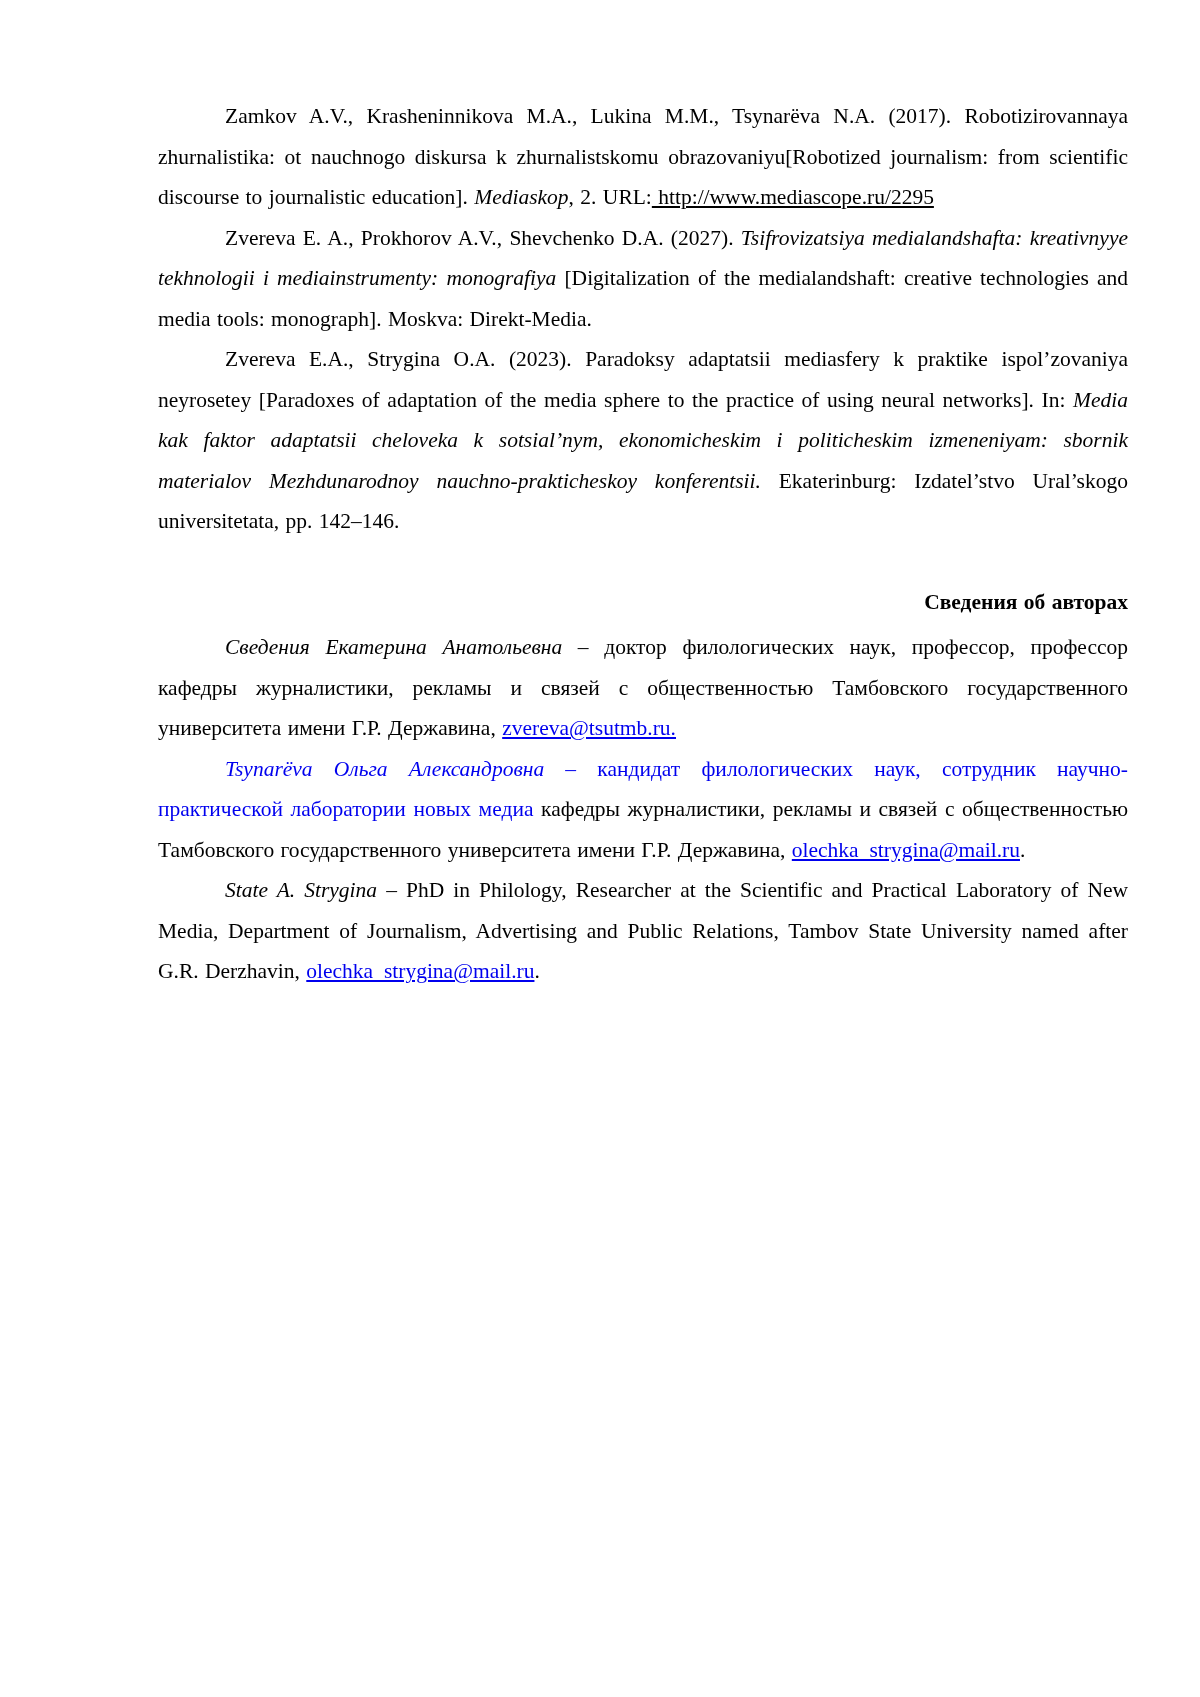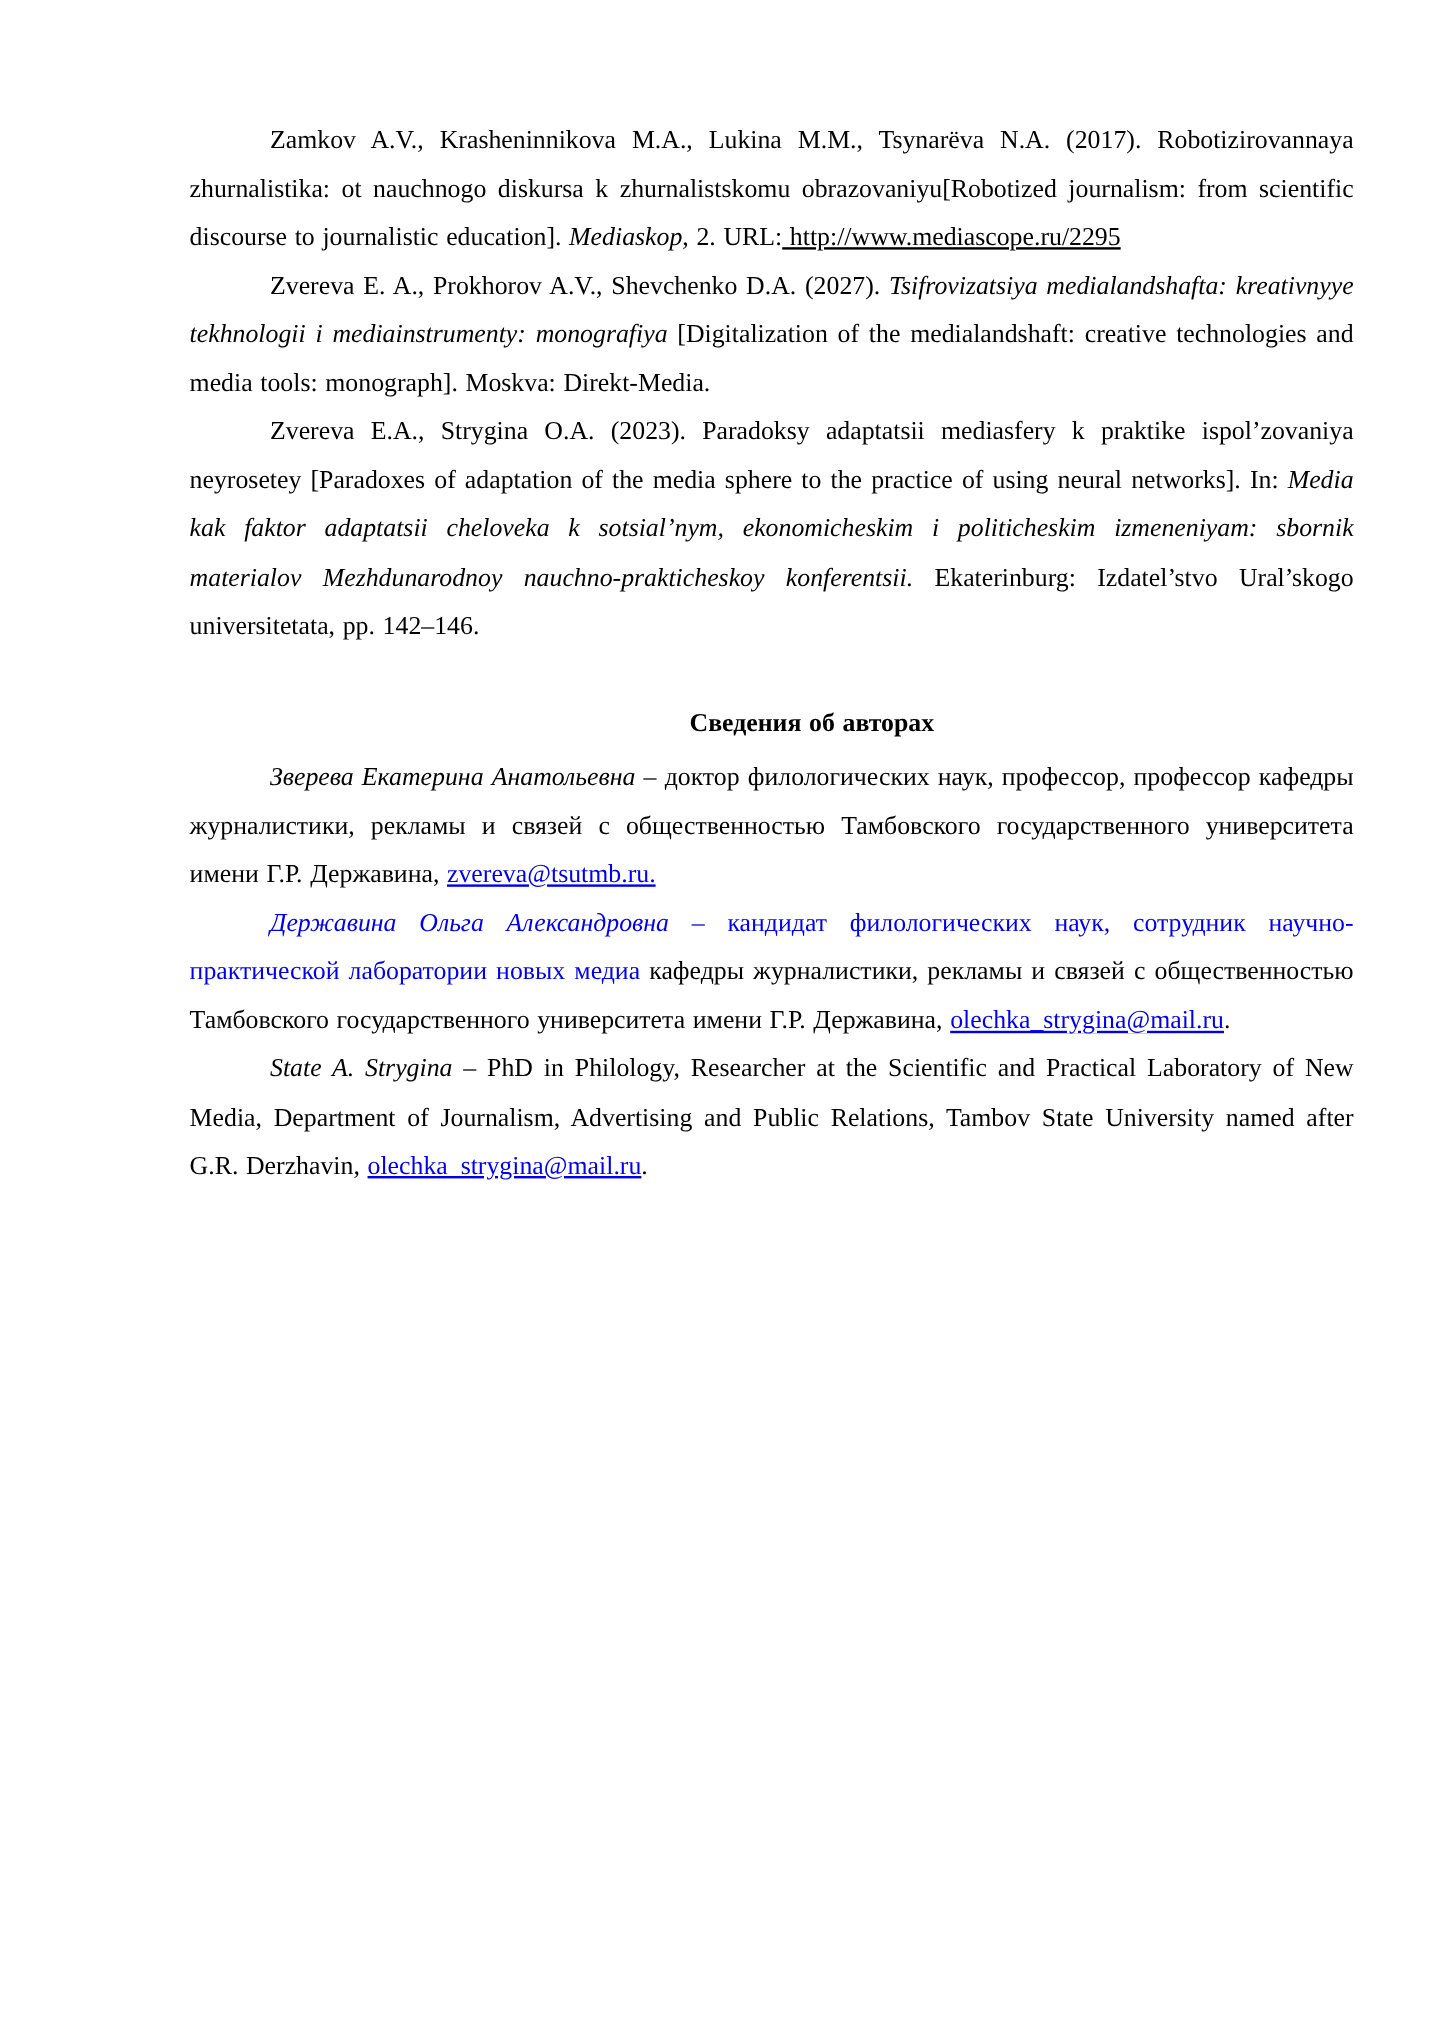--- a/index.html
+++ b/index.html
@@ -24,21 +24,21 @@
     margin: 0;
     text-align: justify;
     line-height: 40.5px;
     text-indent: 67px;
     word-spacing: 1px;
   }
   p.heading {
     font-weight: bold;
     margin-top: 40px;
     margin-bottom: 5px;
-    text-align: center;
+    text-align: right;
   }
   p.space-before {
     margin-top: 50px;
   }
   .i { font-style: italic; }
   .b { font-weight: bold; }
   .u { text-decoration: underline; color: #000000; }
   a.link, span.link {
     color: #0000ee;
   }
@@ -46,17 +46,17 @@
 </style>
 </head>
 <body>
 
 <div class="page">
   <div class="content" id="content">
       <p class="para"><span>Zamkov A.V., Krasheninnikova M.A., Lukina M.M., Tsynarëva N.A. (2017). Robotizirovannaya zhurnalistika: ot nauchnogo diskursa k zhurnalistskomu obrazovaniyu[Robotized journalism: from scientific discourse to journalistic education]. </span><span class="i">Mediaskop</span><span>, 2. URL:</span><a href="#" class="u"> http://www.mediascope.ru/2295</a></p>
       <p class="para"><span>Zvereva E. A., Prokhorov A.V., Shevchenko D.A. (2027). </span><span class="i">Tsifrovizatsiya medialandshafta: kreativnyye tekhnologii i mediainstrumenty: monografiya</span><span> [Digitalization of the medialandshaft: creative technologies and media tools: monograph]. Moskva: Direkt-Media.</span></p>
       <p class="para"><span>Zvereva E.A., Strygina O.A. (2023). Paradoksy adaptatsii mediasfery k praktike ispol’zovaniya neyrosetey [Paradoxes of adaptation of the media sphere to the practice of using neural networks]. In: </span><span class="i">Media kak faktor adaptatsii cheloveka k sotsial’nym, ekonomicheskim i politicheskim izmeneniyam: sbornik materialov Mezhdunarodnoy nauchno-prakticheskoy konferentsii.</span><span> Ekaterinburg: Izdatel’stvo Ural’skogo universitetata, pp. 142–146.</span></p>
       <p class="para heading"><span class="b">Сведения об авторах</span></p>
-      <p class="para"><span class="i">Зверева Екатерина Анатольевна</span><span> – доктор филологических наук, профессор, профессор кафедры журналистики, рекламы и связей с общественностью Тамбовского государственного университета имени Г.Р. Державина, </span><a href="#" class="link">zvereva@tsutmb.ru.</a></p>
-      <p class="para"><span class="i link">Державина Ольга Александровна</span><span class="link"> – кандидат филологических наук, сотрудник научно-практической лаборатории новых медиа </span><span>кафедры журналистики, рекламы и связей с общественностью Тамбовского государственного университета имени Г.Р. Державина, </span><a href="#" class="link">olechka_strygina@mail.ru</a><span>.</span></p>
+      <p class="para"><span class="i">Сведения Екатерина Анатольевна</span><span> – доктор филологических наук, профессор, профессор кафедры журналистики, рекламы и связей с общественностью Тамбовского государственного университета имени Г.Р. Державина, </span><a href="#" class="link">zvereva@tsutmb.ru.</a></p>
+      <p class="para"><span class="i link">Tsynarëva Ольга Александровна</span><span class="link"> – кандидат филологических наук, сотрудник научно-практической лаборатории новых медиа </span><span>кафедры журналистики, рекламы и связей с общественностью Тамбовского государственного университета имени Г.Р. Державина, </span><a href="#" class="link">olechka_strygina@mail.ru</a><span>.</span></p>
       <p class="para"><span class="i">State A. Strygina</span><span> – PhD in Philology, Researcher at the Scientific and Practical Laboratory of New Media, Department of Journalism, Advertising and Public Relations, Tambov State University named after G.R. Derzhavin, </span><a href="#" class="link">olechka_strygina@mail.ru</a><span>.</span></p>
     </div>
 </div>
 
 </body></html>

